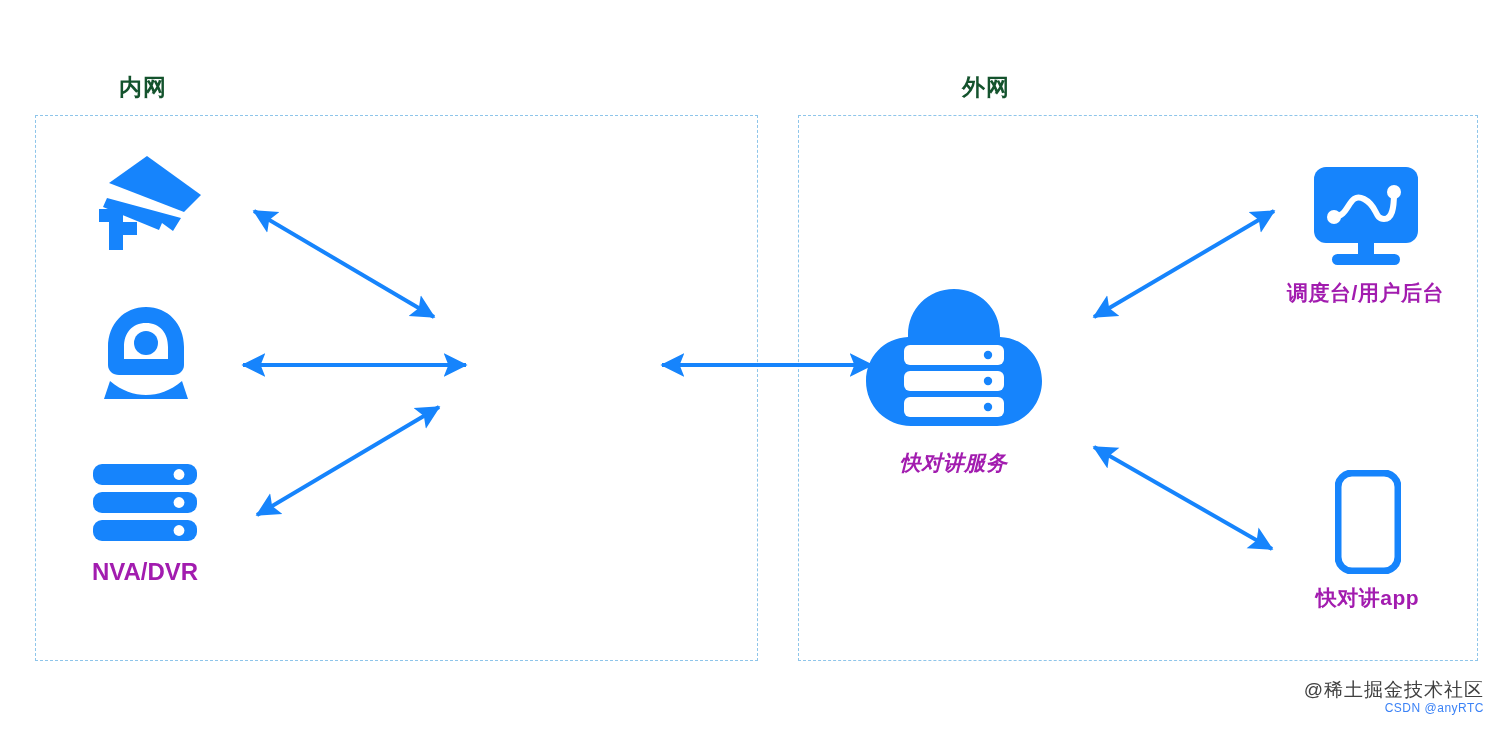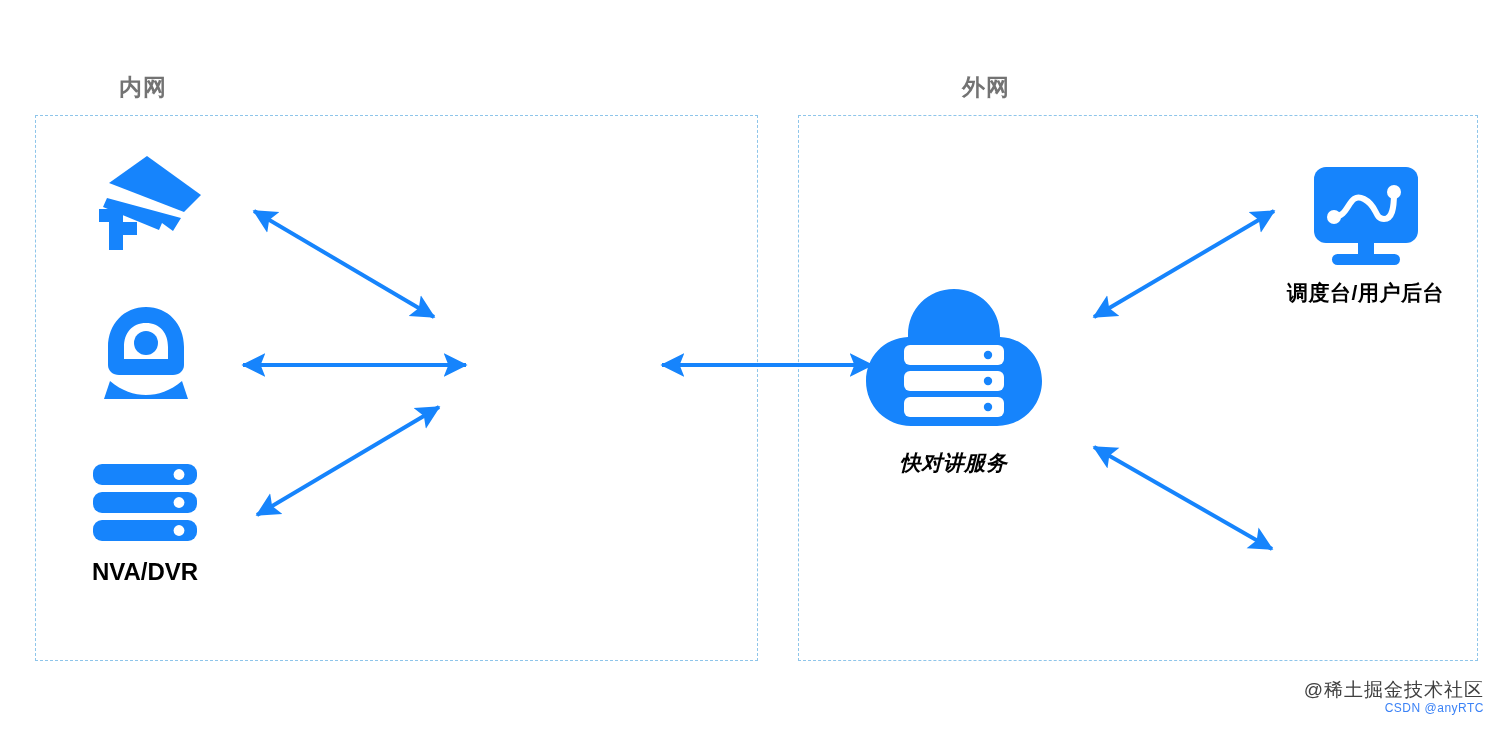--- a/index.html
+++ b/index.html
@@ -23,39 +23,39 @@
     position: absolute;
     border: 1px dashed #8ec5ea;
     box-sizing: border-box;
     background: transparent;
   }
   #zone-intranet { left: 35px;  top: 115px; width: 723px; height: 546px; }
   #zone-extranet { left: 798px; top: 115px; width: 680px; height: 546px; }
 
   .zone-label {
     position: absolute;
-    color: #737373;
+    color: #14532d;
     font-size: 23px;
     font-weight: bold;
     letter-spacing: 1px;
     white-space: nowrap;
   }
   #label-intranet { left: 119px; top: 72px; }
   #label-extranet { left: 950px; top: 72px; margin-left: 12px; }
 
   
   .node {
     position: absolute;
     display: flex;
     flex-direction: column;
     align-items: center;
     justify-content: flex-start;
   }
   .node-label {
-    color: #000000;
+    color: #a21caf;
     font-size: 21px;
     font-weight: bold;
     white-space: nowrap;
     text-align: center;
     letter-spacing: 0.5px;
   }
   .node-label.latin { font-size: 24px; letter-spacing: 0px; }
 
   
   #node-cctv        { left: 66px;   top: 150px;  width: 160px; }
@@ -190,19 +190,27 @@
       <rect x="8" y="2" width="104" height="76" rx="12" fill="#1684fc"></rect>
       <path d="M28,52 C44,52 42,26 58,34 C72,41 68,54 78,54 C86,54 88,44 88,28" stroke="#ffffff" stroke-width="6" fill="none" stroke-linecap="round"></path>
       <circle cx="28" cy="52" r="7" fill="#ffffff"></circle>
       <circle cx="88" cy="27" r="7" fill="#ffffff"></circle>
       <rect x="52" y="78" width="16" height="12" fill="#1684fc"></rect>
       <rect x="26" y="89" width="68" height="11" rx="5.5" fill="#1684fc"></rect>
     </svg>
     <div class="node-label" style="margin-top:10px;">调度台/用户后台</div>
   </div>
 
+  <div class="node" id="node-app">
+    <svg class="node-icon" width="66" height="104" viewBox="0 0 66 104" xmlns="http://www.w3.org/2000/svg">
+      <rect x="3" y="3" width="60" height="98" rx="14" fill="none" stroke="#1684fc" stroke-width="7"></rect>
+      <rect x="12" y="12" width="42" height="68" rx="6" fill="#ffffff"></rect>
+      <circle cx="33" cy="89" r="6" fill="#ffffff"></circle>
+    </svg>
+    <div class="node-label" style="margin-top:10px;">快对讲app</div>
+  </div>
 
   <div id="watermark">
     <div class="wm-main">@稀土掘金技术社区</div>
     <div class="wm-sub">CSDN @anyRTC</div>
   </div>
 
 </div>
 
 </body></html>

